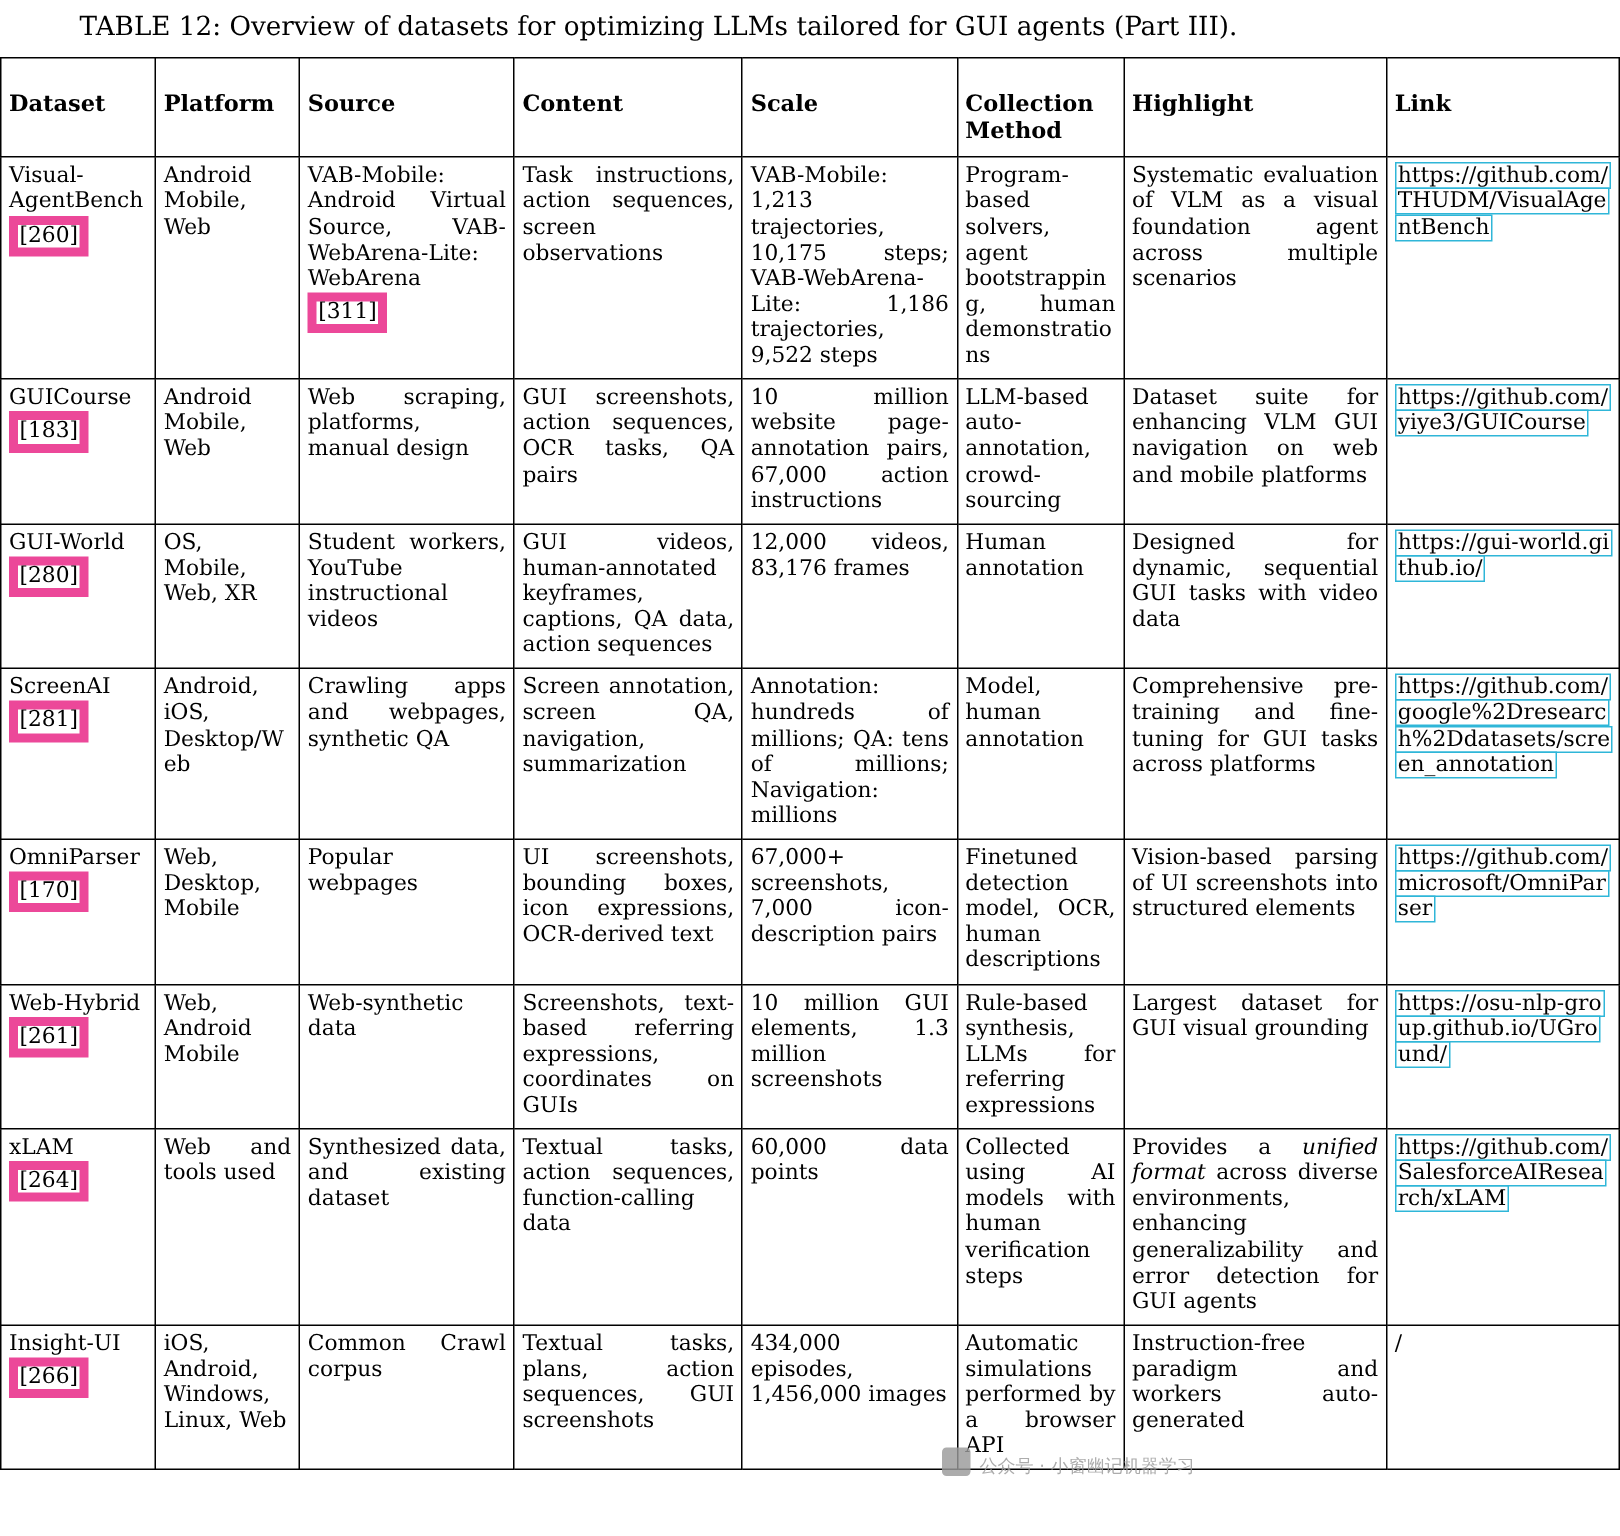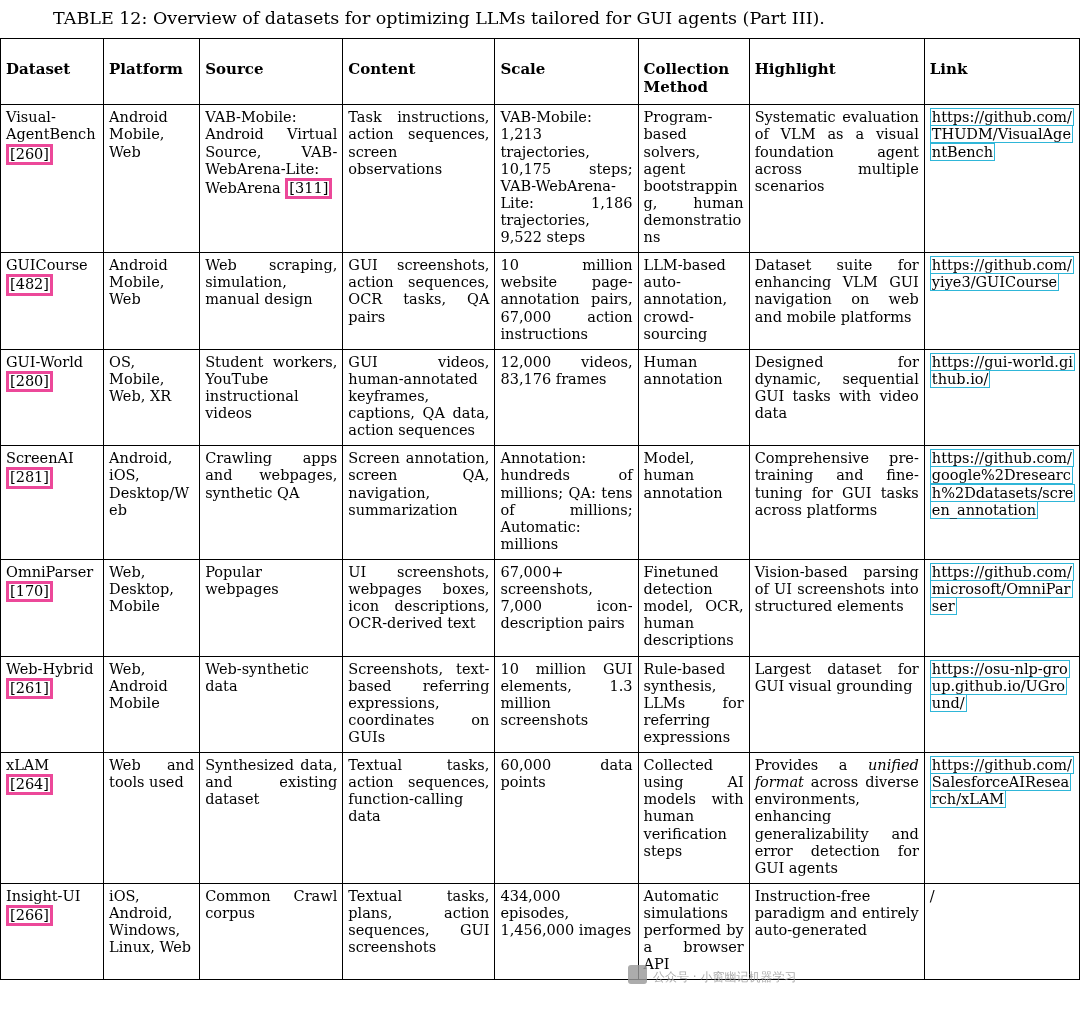--- a/index.html
+++ b/index.html
@@ -52,21 +52,21 @@
   col.c1 { width: 96px; }
   col.c2 { width: 143px; }
   col.c3 { width: 152px; }
   col.c4 { width: 143px; }
   col.c5 { width: 111px; }
   col.c6 { width: 175px; }
   col.c7 { width: 155px; }
 
   .cite {
     display: inline-block;
-    border: 3px solid #ec4899;
+    border: 6px solid #ec4899;
     padding: 0 1px;
     line-height: 1.05;
   }
   .lnk {
     color: #000000;
     display: inline;
     box-decoration-break: clone;
     -webkit-box-decoration-break: clone;
     border: 1px solid #2fb6d8;
     padding: 0 1px;
@@ -135,23 +135,23 @@
         <td>Android Mobile, Web</td>
         <td><span>VAB-Mobile: Android Virtual Source, VAB-WebArena-Lite: WebArena</span> <span class="cite">[311]</span></td>
         <td>Task instructions, action sequences, screen observations</td>
         <td>VAB-Mobile: 1,213 trajectories, 10,175 steps; VAB-WebArena-Lite: 1,186 trajectories, 9,522 steps</td>
         <td>Program-based solvers, agent bootstrapping, human demonstrations</td>
         <td>Systematic evaluation of VLM as a visual foundation agent across multiple scenarios</td>
         <td class="linkcell"><span class="lnk">https://github.com/THUDM/VisualAgentBench</span></td>
       </tr>
 
       <tr>
-        <td><span>GUICourse</span> <span class="cite">[482]</span></td>
+        <td><span>GUICourse</span> <span class="cite">[183]</span></td>
         <td>Android Mobile, Web</td>
-        <td>Web scraping, simulation, manual design</td>
+        <td>Web scraping, platforms, manual design</td>
         <td>GUI screenshots, action sequences, OCR tasks, QA pairs</td>
         <td>10 million website page-annotation pairs, 67,000 action instructions</td>
         <td>LLM-based auto-annotation, crowd-sourcing</td>
         <td>Dataset suite for enhancing VLM GUI navigation on web and mobile platforms</td>
         <td class="linkcell"><span class="lnk">https://github.com/yiye3/GUICourse</span></td>
       </tr>
 
       <tr>
         <td><span>GUI-World</span> <span class="cite">[280]</span></td>
         <td>OS, Mobile, Web, XR</td>
@@ -161,31 +161,31 @@
         <td>Human annotation</td>
         <td>Designed for dynamic, sequential GUI tasks with video data</td>
         <td class="linkcell"><span class="lnk">https://gui-world.github.io/</span></td>
       </tr>
 
       <tr>
         <td><span>ScreenAI</span> <span class="cite">[281]</span></td>
         <td>Android, iOS, Desktop/Web</td>
         <td>Crawling apps and webpages, synthetic QA</td>
         <td>Screen annotation, screen QA, navigation, summarization</td>
-        <td>Annotation: hundreds of millions; QA: tens of millions; Automatic: millions</td>
+        <td>Annotation: hundreds of millions; QA: tens of millions; Navigation: millions</td>
         <td>Model, human annotation</td>
         <td>Comprehensive pre-training and fine-tuning for GUI tasks across platforms</td>
         <td class="linkcell"><span class="lnk">https://github.com/google%2Dresearch%2Ddatasets/screen_annotation</span></td>
       </tr>
 
       <tr>
         <td><span>OmniParser</span> <span class="cite">[170]</span></td>
         <td>Web, Desktop, Mobile</td>
         <td>Popular webpages</td>
-        <td>UI screenshots, webpages boxes, icon descriptions, OCR-derived text</td>
+        <td>UI screenshots, bounding boxes, icon expressions, OCR-derived text</td>
         <td>67,000+ screenshots, 7,000 icon-description pairs</td>
         <td>Finetuned detection model, OCR, human descriptions</td>
         <td>Vision-based parsing of UI screenshots into structured elements</td>
         <td class="linkcell"><span class="lnk">https://github.com/microsoft/OmniParser</span></td>
       </tr>
 
       <tr>
         <td><span>Web-Hybrid</span> <span class="cite">[261]</span></td>
         <td>Web, Android Mobile</td>
         <td>Web-synthetic data</td>
@@ -207,21 +207,21 @@
         <td class="linkcell"><span class="lnk">https://github.com/SalesforceAIResearch/xLAM</span></td>
       </tr>
 
       <tr>
         <td><span>Insight-UI</span> <span class="cite">[266]</span></td>
         <td>iOS, Android, Windows, Linux, Web</td>
         <td>Common Crawl corpus</td>
         <td>Textual tasks, plans, action sequences, GUI screenshots</td>
         <td>434,000 episodes, 1,456,000 images</td>
         <td>Automatic simulations performed by a browser API</td>
-        <td>Instruction-free paradigm and entirely auto-generated</td>
+        <td>Instruction-free paradigm and workers auto-generated</td>
         <td class="linkcell">/</td>
       </tr>
 
     </tbody>
   </table>
 
   <div class="wm"><span class="wmlogo"></span><span>公众号 · 小窗幽记机器学习</span></div>
 
 </div>
 

